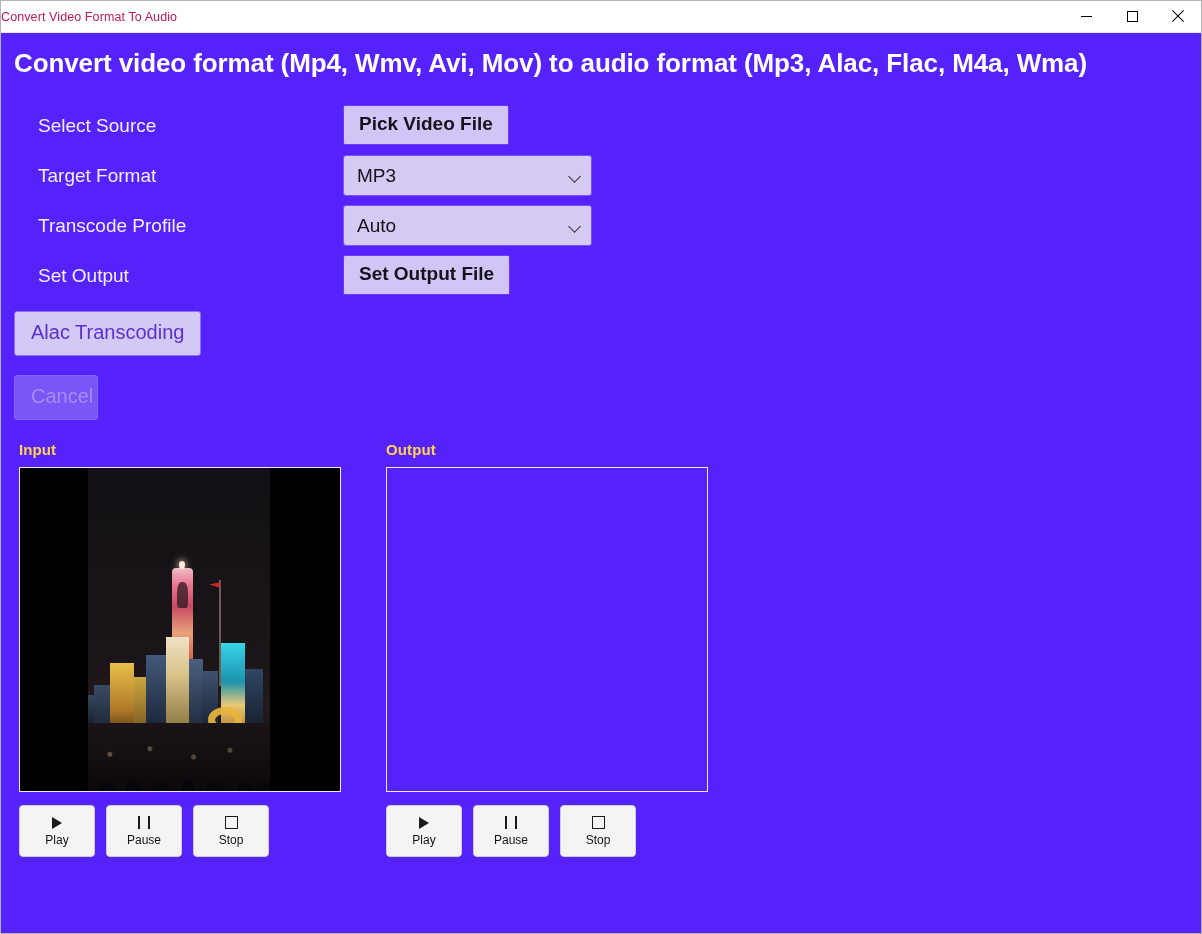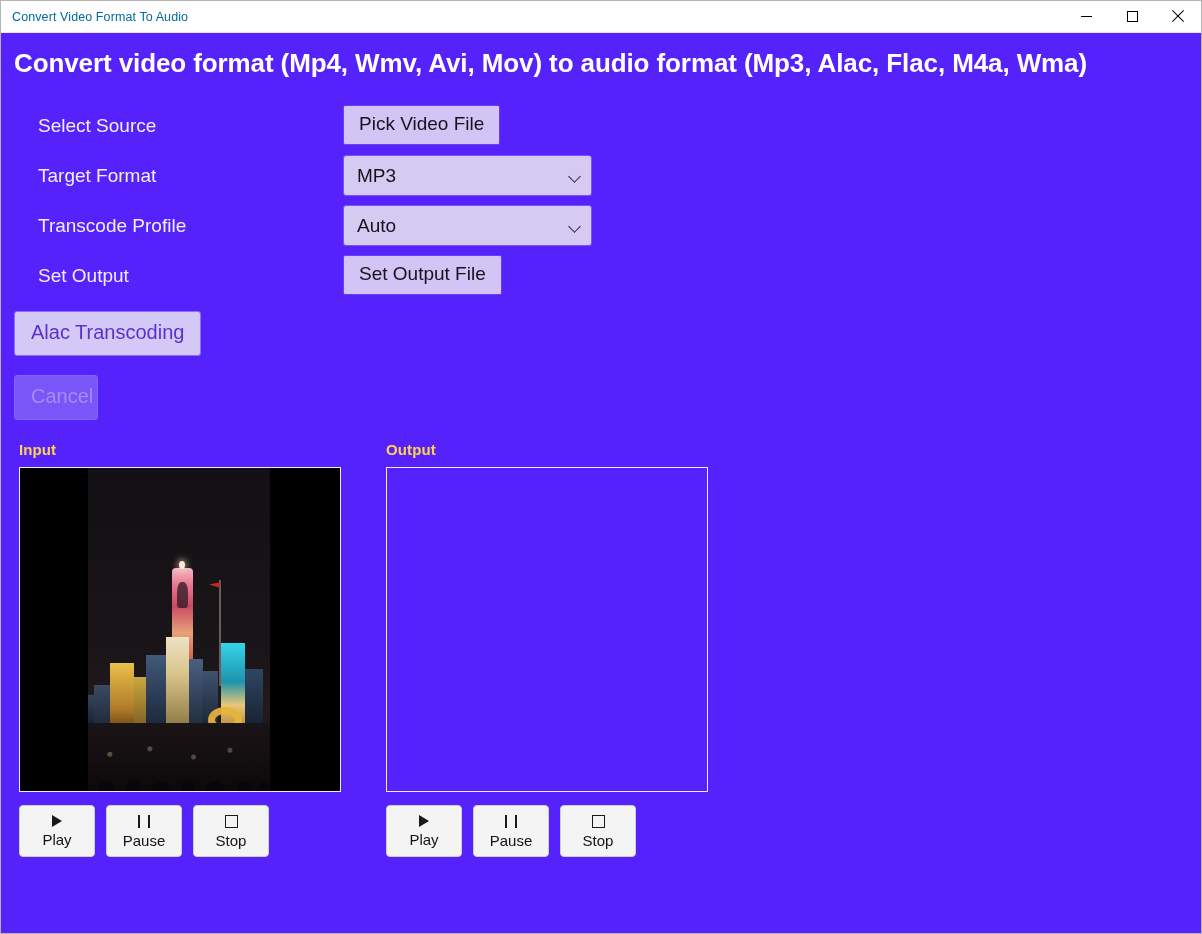--- a/index.html
+++ b/index.html
@@ -28,22 +28,21 @@
     flex: 0 0 32px;
     background: #ffffff;
     display: flex;
     align-items: center;
     justify-content: space-between;
     border-bottom: 1px solid #e6e6e6;
   }
 
   .titlebar-title {
     font-size: 12.5px;
-    color: #0369a1;
-    padding-left: 11px;
+    color: #be185d;
     letter-spacing: 0.1px;
     white-space: nowrap;
   }
 
   .window-controls {
     display: flex;
     height: 32px;
   }
 
   .win-btn {
@@ -138,20 +137,21 @@
     background: #d2c5f5;
     color: #14121a;
     font-size: 19px;
     border: 1px solid #6a3cf8;
     border-radius: 2px;
     padding: 7px 15px 9px 15px;
     font-family: "Liberation Sans", sans-serif;
     cursor: default;
     line-height: 1.15;
     text-align: left;
+    font-weight: bold;
   }
 
   
   .combo {
     width: 249px;
     background: #d5cbf2;
     border: 1px solid #7a52f7;
     border-radius: 3px;
     height: 41px;
     display: flex;
@@ -358,21 +358,21 @@
     flex-direction: column;
     align-items: center;
     justify-content: center;
     gap: 5px;
     font-family: "Liberation Sans", sans-serif;
     cursor: default;
     padding: 0;
   }
 
   .media-label {
-    font-size: 15px;
+    font-size: 12px;
     color: #131313;
     line-height: 1;
   }
 
   .ic-play {
     width: 0; height: 0;
     border-left: 10px solid #1a1a1a;
     border-top: 6px solid transparent;
     border-bottom: 6px solid transparent;
     position: relative;

